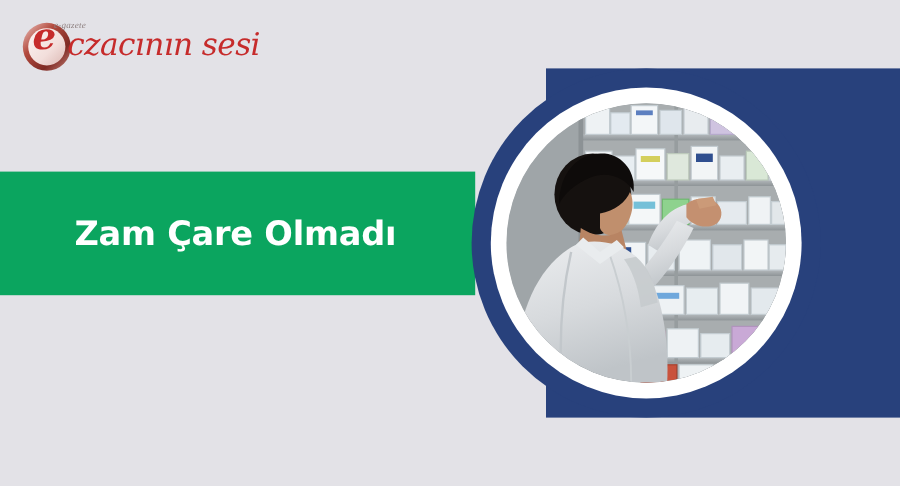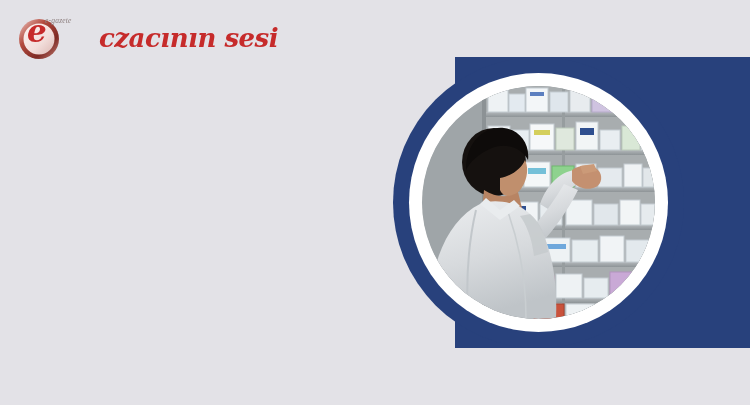--- a/index.html
+++ b/index.html
@@ -59,27 +59,26 @@
     color: #8d7f7f;
     letter-spacing: 0.2px;
     white-space: nowrap;
   }
   .logo-word {
     position: absolute;
     left: 38px;
     top: 11px;
     font-family: "DejaVu Serif", serif;
     font-style: italic;
-    font-weight: bold;
+    font-weight: normal;
     font-size: 26px;
     color: #c62b2b;
     line-height: 1;
     white-space: nowrap;
     letter-spacing: -0.5px;
-    margin-left: 43px;
   }
 
   
   .navy-panel {
     position: absolute;
     left: 455px;
     top: 57px;
     width: 295px;
     height: 291px;
     background: #28417c;
@@ -164,20 +163,23 @@
       <circle cx="21" cy="21" r="20" fill="url(#gradRing)"></circle>
       <circle cx="21" cy="21" r="15.5" fill="url(#gradInner)"></circle>
     </svg>
     <span class="logo-e-text">e</span>
     <span class="logo-egazete">e-gazete</span>
     <span class="logo-word">czacının sesi</span>
   </div>
 
   <div class="navy-panel"></div>
 
+  <div class="green-band">
+    <span class="headline">Zam Çare Olmadı</span>
+  </div>
 
   <div class="circle-wrap">
     <div class="circle-white"></div>
     <div class="circle-photo">
       <svg class="photo-svg" viewBox="0 0 233 233">
         <defs>
           <clipPath id="circClip">
               <circle cx="116.5" cy="116.5" r="116.5"></circle>
             </clipPath>
           <linearGradient id="coatG" x1="0" y1="0" x2="0.3" y2="1">

